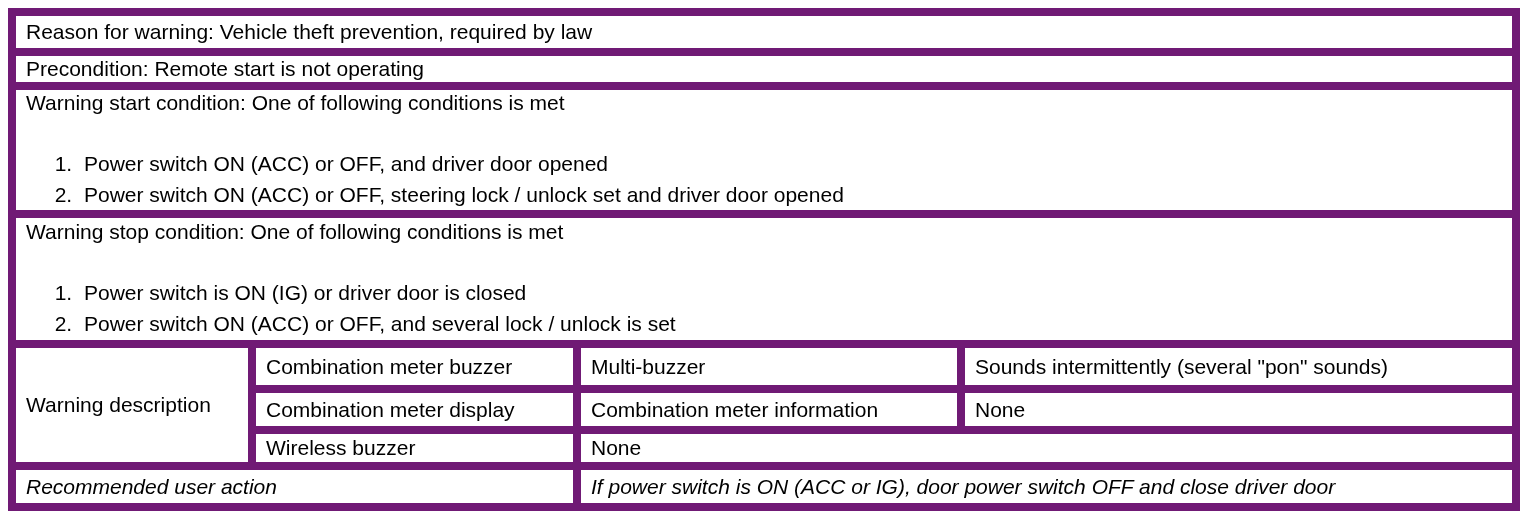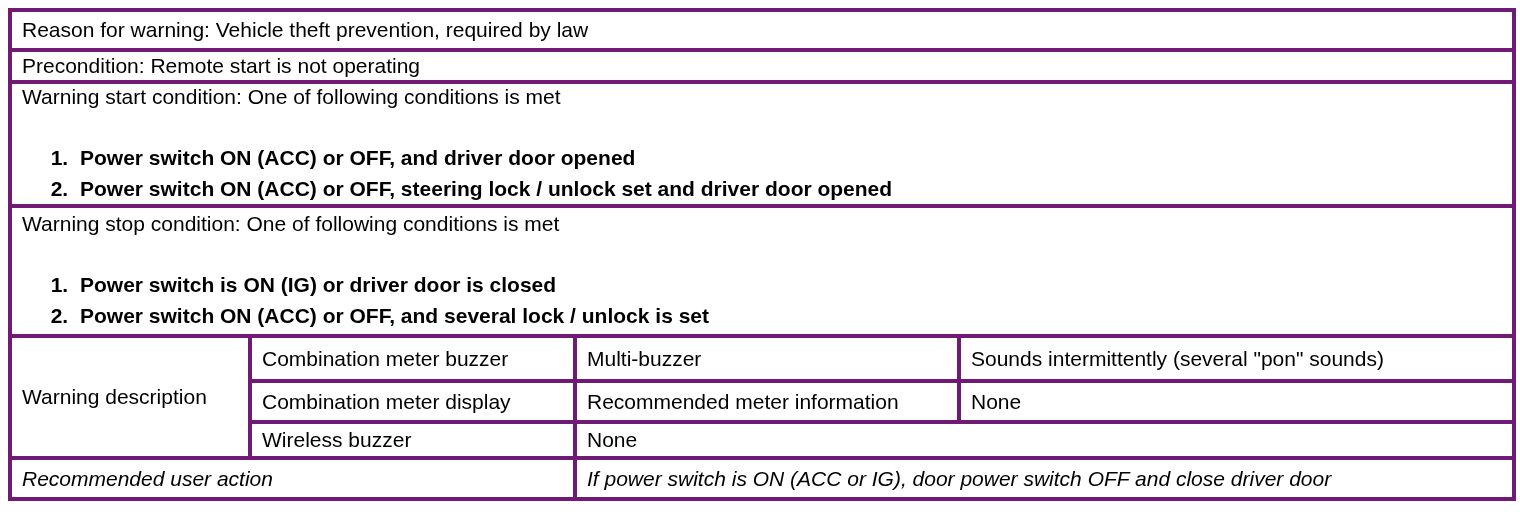--- a/index.html
+++ b/index.html
@@ -16,21 +16,21 @@
   table.spec {
     border-collapse: collapse;
     table-layout: fixed;
     width: 1504px;
     margin: 8px;
     border: 4px solid #000000;
     font-size: 21px;
     line-height: 26px;
   }
   table.spec td {
-    border: 4px solid #701a75;
+    border: 8px solid #701a75;
     padding: 0 10px;
     vertical-align: middle;
     overflow: hidden;
     white-space: nowrap;
   }
   tr.r-single-a  { height: 40px; }
   tr.r-single-b  { height: 32px; }
   tr.r-cond-start{ height: 100px; }
   tr.r-cond-stop { height: 130px; }
   tr.r-desc-1 { height: 45px; }
@@ -43,21 +43,20 @@
     white-space: normal;
   }
   .cond-list {
     margin: 32px 0 0 0;
     padding: 0 0 0 52px;
     list-style-type: decimal;
   }
   .cond-list li {
     line-height: 31px;
     padding-left: 6px;
-    font-weight: bold;
   }
 </style>
 </head>
 <body>
 
 <table class="spec">
   <colgroup>
     <col style="width:240px">
     <col style="width:325px">
     <col style="width:384px">
@@ -95,21 +94,21 @@
 
   <tr class="r-desc-1">
     <td rowspan="3">Warning description</td>
     <td>Combination meter buzzer</td>
     <td>Multi-buzzer</td>
     <td>Sounds intermittently (several "pon" sounds)</td>
   </tr>
 
   <tr class="r-desc-2">
     <td>Combination meter display</td>
-    <td>Recommended meter information</td>
+    <td>Combination meter information</td>
     <td>None</td>
   </tr>
 
   <tr class="r-desc-3">
     <td>Wireless buzzer</td>
     <td colspan="2">None</td>
   </tr>
 
   <tr class="r-action">
     <td colspan="2">Recommended user action</td>

